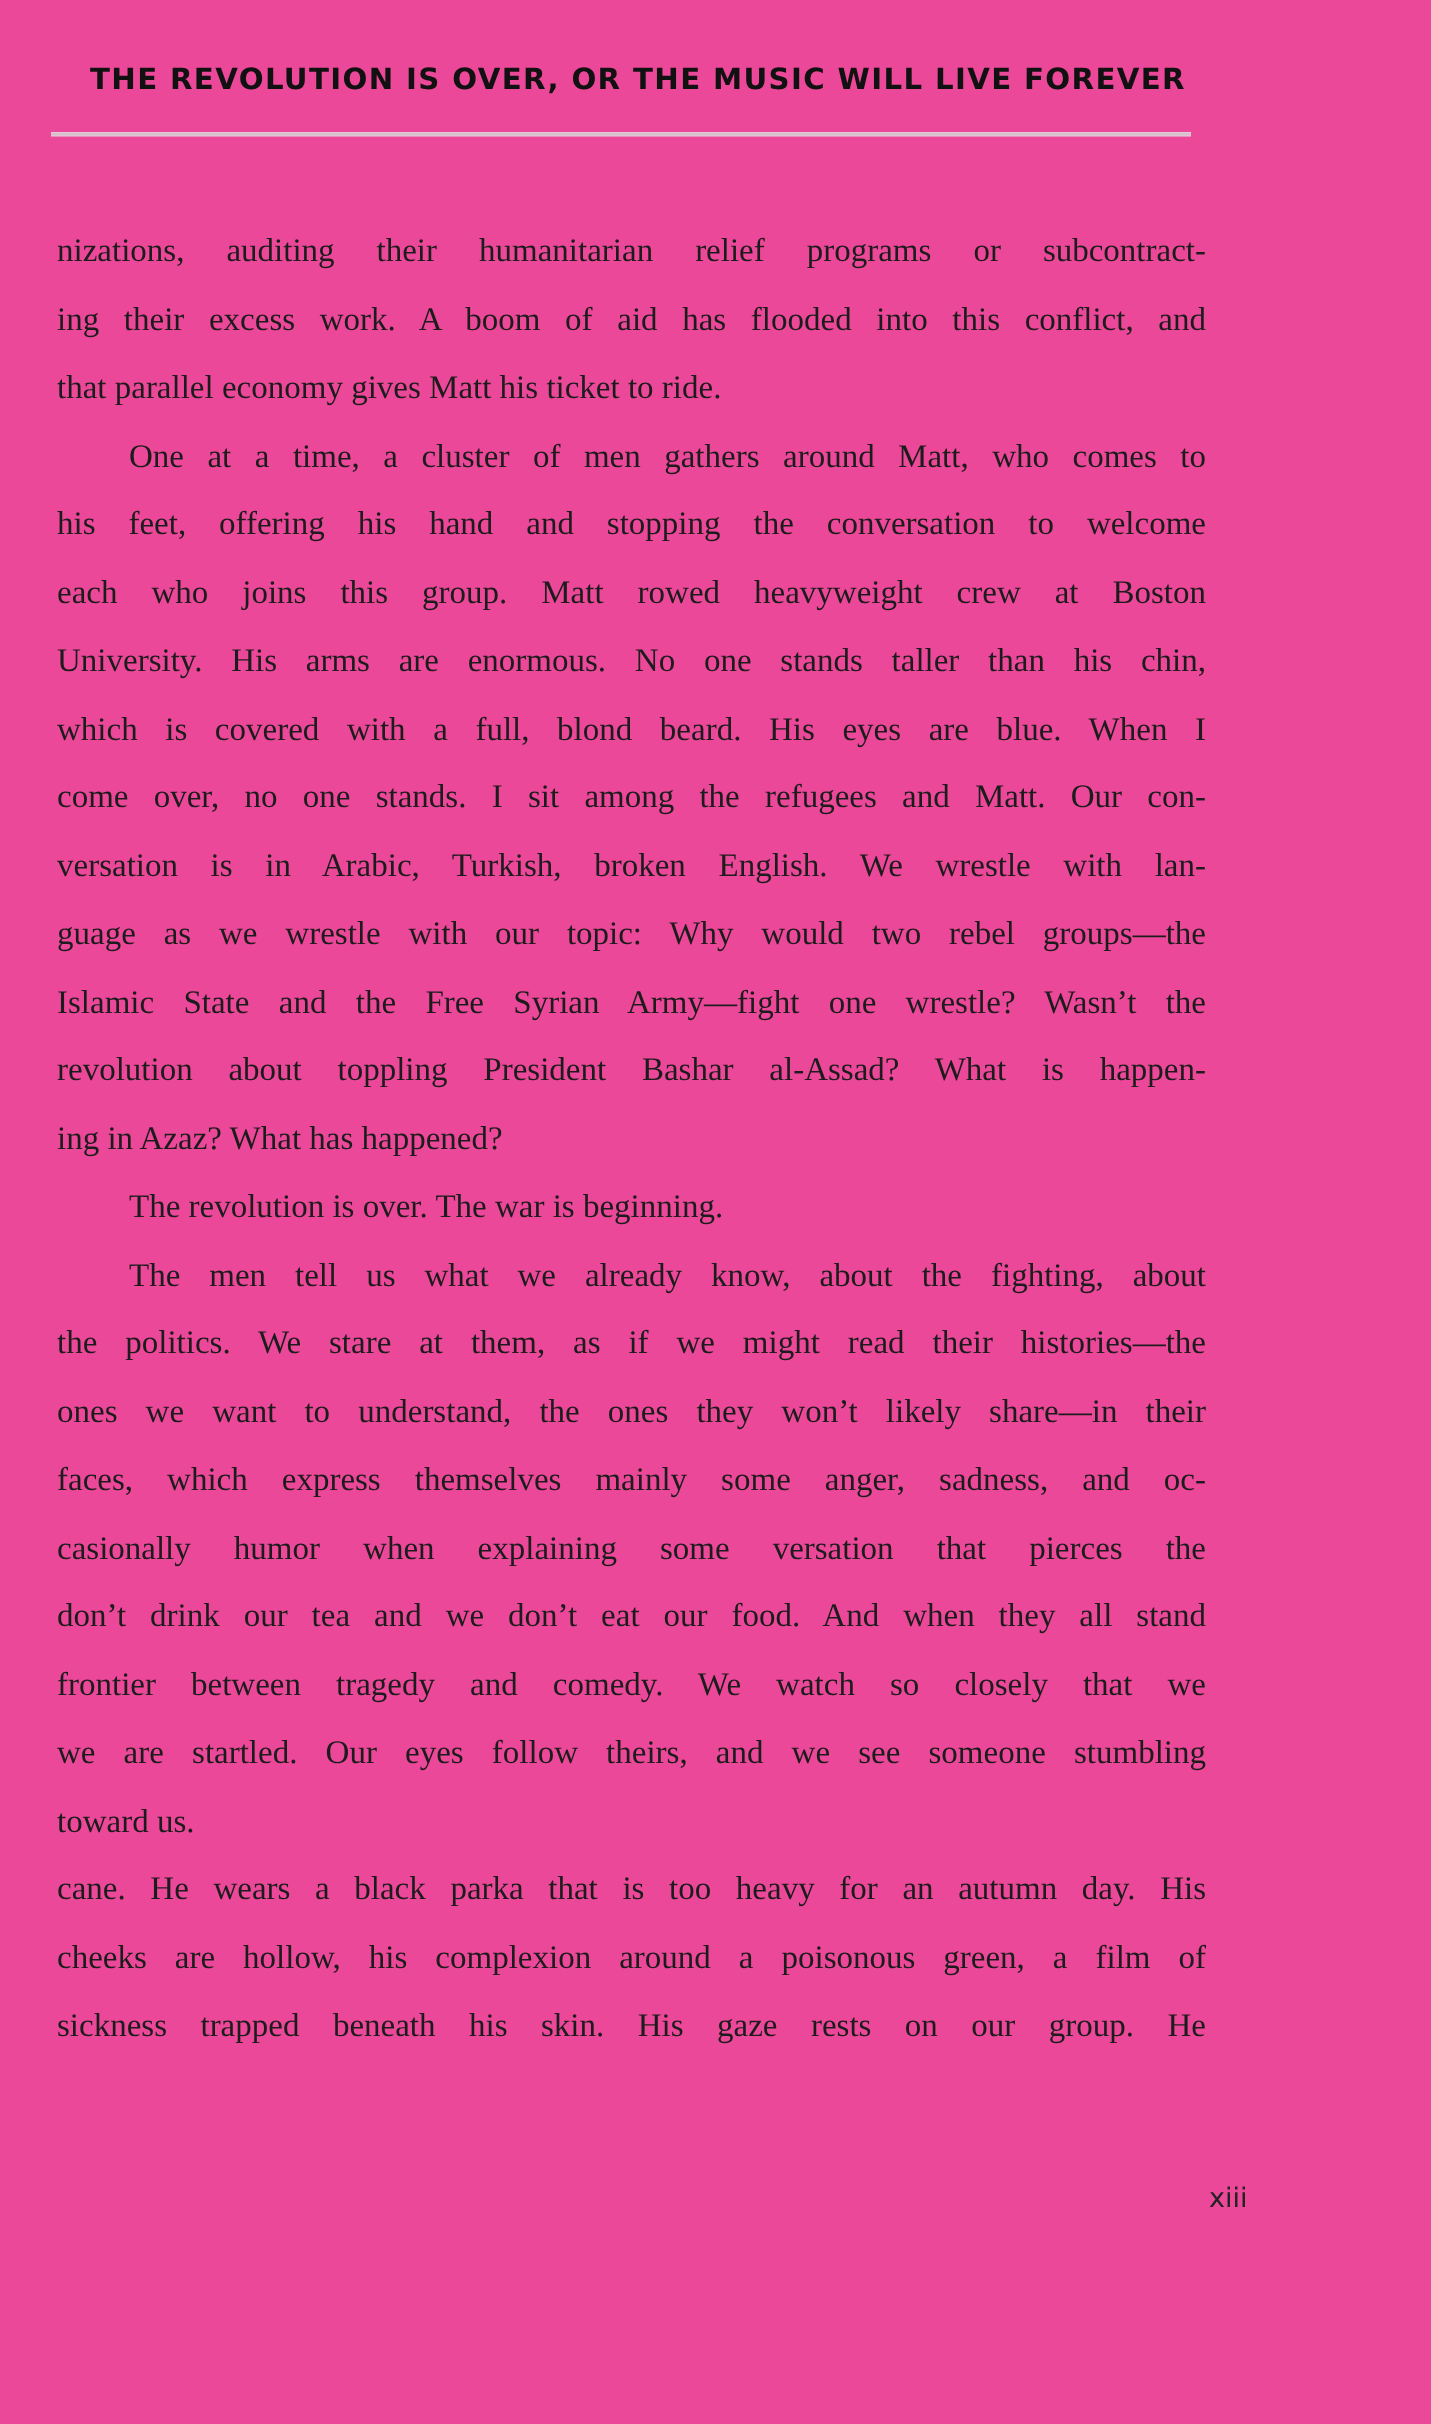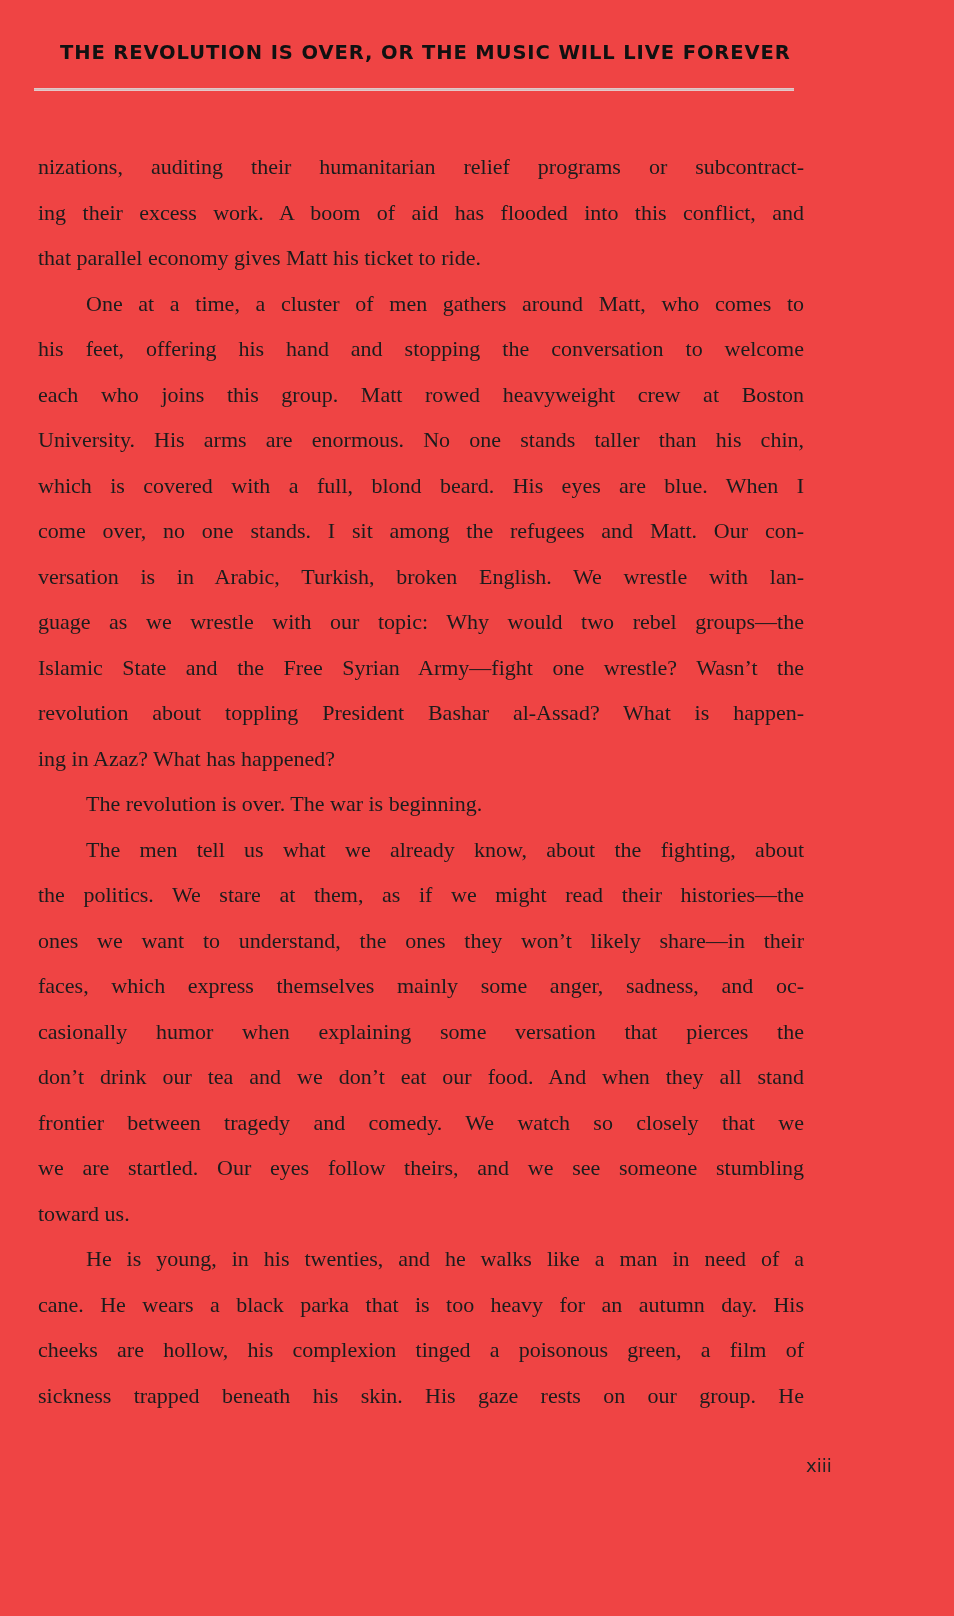--- a/index.html
+++ b/index.html
@@ -1,17 +1,17 @@
 <!DOCTYPE html>
 <html><head>
 <meta charset="utf-8">
 <style>
   html, body { margin: 0; padding: 0; background: #ffffff; }
   body { width: 954px; height: 1616px; position: relative; overflow: hidden; }
-  .page { position: absolute; inset: 0; background: #ef4444; color: #1a1a1a; }
+  .page { position: absolute; inset: 0; background: #ec4899; color: #1a1a1a; }
   .running-head {
     position: absolute; left: 60px; top: 41px; width: 740px;
     font-family: "DejaVu Sans", sans-serif; font-weight: bold;
     font-size: 19.5px; letter-spacing: 0.9px; color: #111;
     white-space: nowrap;
   }
   .rule {
     position: absolute; left: 34px; top: 88px; width: 760px; height: 3px;
     background: linear-gradient(to bottom, #e6e6e6, #cfcfcf, #e9e9e9);
     opacity: 0.85;
@@ -55,19 +55,18 @@
       <div class="line indent last">The revolution is over. The war is beginning.</div>
       <div class="line indent">The men tell us what we already know, about the fighting, about</div>
       <div class="line">the politics. We stare at them, as if we might read their histories—the</div>
       <div class="line">ones we want to understand, the ones they won’t likely share—in their</div>
       <div class="line">faces, which express themselves mainly some anger, sadness, and oc-</div>
       <div class="line">casionally humor when explaining some versation that pierces the</div>
       <div class="line">don’t drink our tea and we don’t eat our food. And when they all stand</div>
       <div class="line">frontier between tragedy and comedy. We watch so closely that we</div>
       <div class="line">we are startled. Our eyes follow theirs, and we see someone stumbling</div>
       <div class="line last">toward us.</div>
-      <div class="line indent">He is young, in his twenties, and he walks like a man in need of a</div>
       <div class="line">cane. He wears a black parka that is too heavy for an autumn day. His</div>
-      <div class="line">cheeks are hollow, his complexion tinged a poisonous green, a film of</div>
+      <div class="line">cheeks are hollow, his complexion around a poisonous green, a film of</div>
       <div class="line">sickness trapped beneath his skin. His gaze rests on our group. He</div>
     </div>
   <div class="folio">xiii</div>
 </div>
 
 </body></html>

